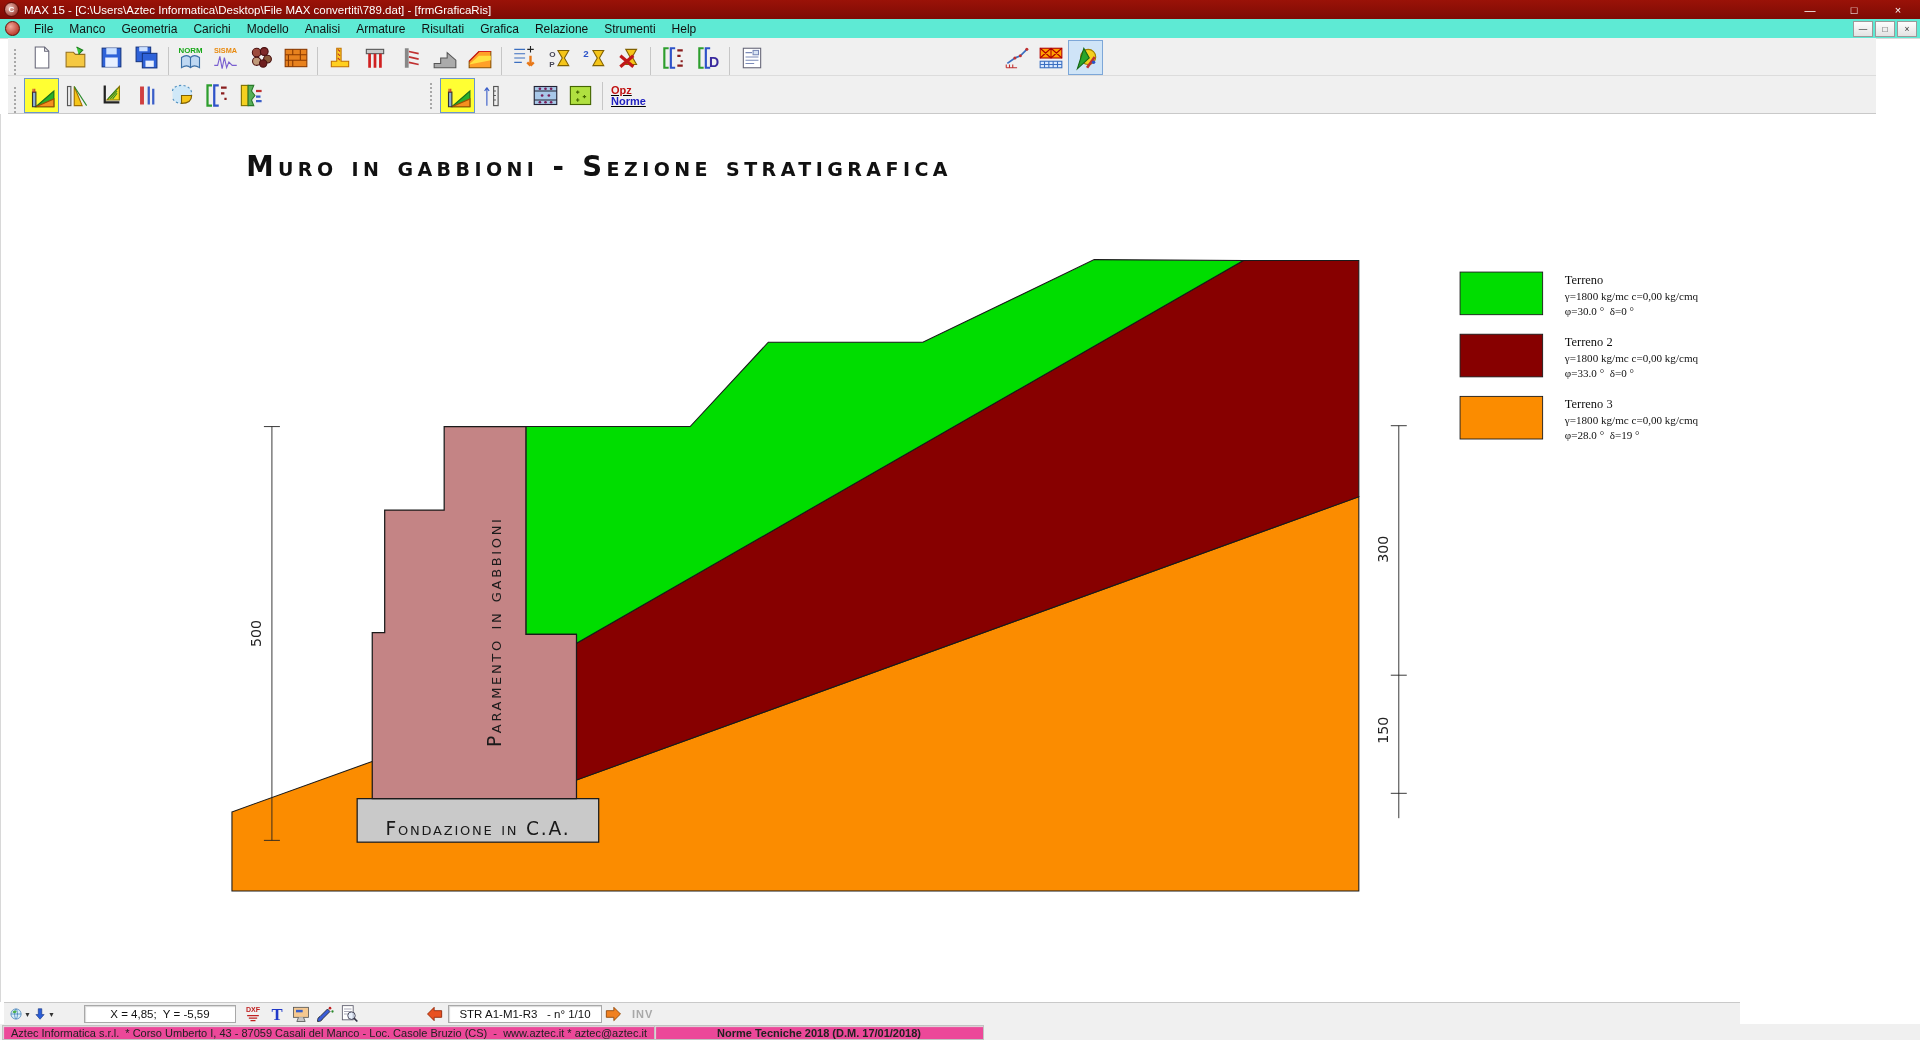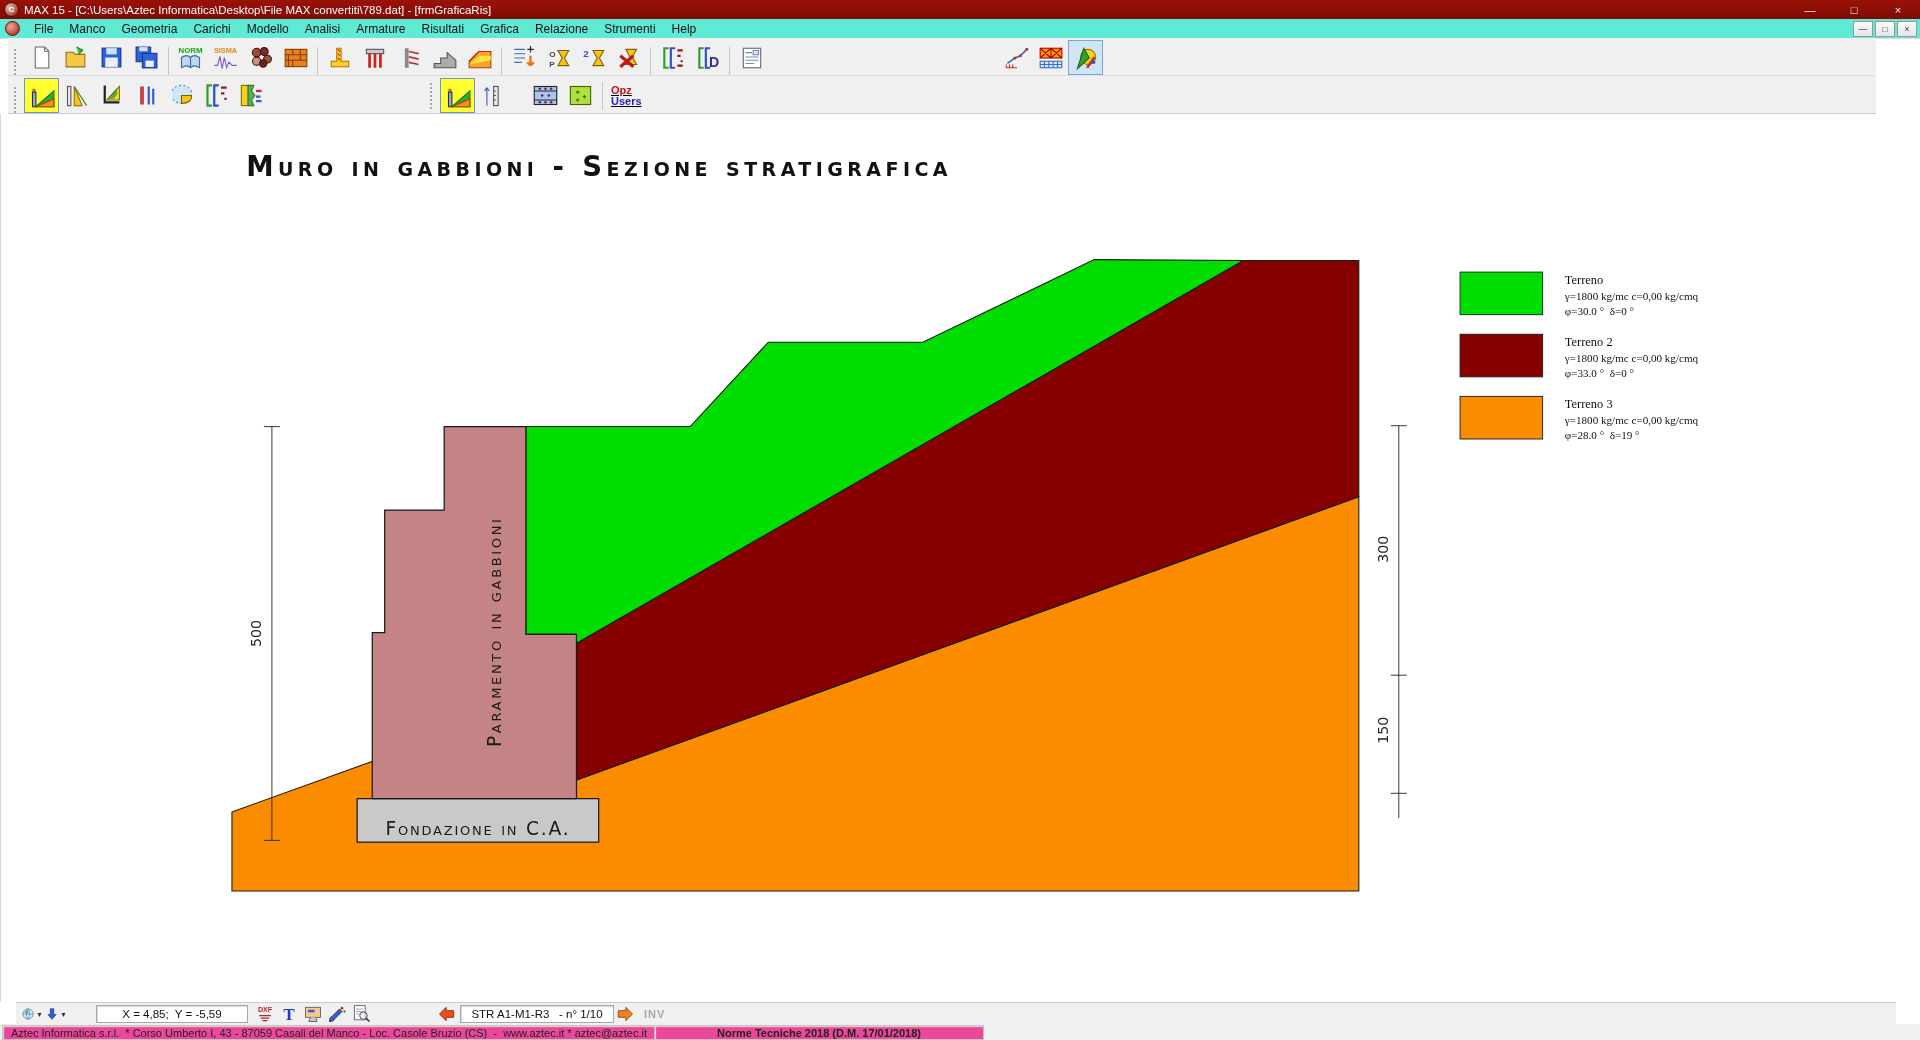--- a/index.html
+++ b/index.html
@@ -37,21 +37,21 @@
   .opz .o2{color:#2020c0;display:block;}
   
   .canvas{position:absolute;left:0;top:114px;width:1920px;height:888px;background:#fff;border-left:1px solid #d8d8d8;}
   .dtitle{font-family:"DejaVu Sans",sans-serif;font-variant:small-caps;font-weight:600;font-size:31px;
     letter-spacing:5px;fill:#111;}
   .dlabel{font-family:"DejaVu Sans",sans-serif;font-variant:small-caps;font-weight:500;fill:#1a1a1a;}
   .dim{font-family:"DejaVu Sans",sans-serif;font-size:16px;fill:#222;}
   .lgname{font-family:"Liberation Serif",serif;font-size:14px;fill:#111;}
   .lgline{font-family:"Liberation Serif",serif;font-size:12.5px;fill:#111;white-space:pre;}
   
-  .btoolbar{position:absolute;left:16px;top:1002px;width:1880px;height:22px;background:#f0f0f0;border-top:1px solid #c9c9c9;}
+  .btoolbar{position:absolute;left:4px;top:1002px;width:1736px;height:22px;background:#f0f0f0;border-top:1px solid #c9c9c9;}
   .bt{position:absolute;top:1px;height:20px;display:flex;align-items:center;}
   .sbtn{width:22px;height:20px;display:flex;align-items:center;justify-content:flex-start;border:1px solid transparent;}
   .field{background:#fff;border:1px solid #a8a8a8;box-shadow:inset 1px 1px 1px #d8d8d8;height:16px;
     font-size:11.5px;color:#111;display:flex;align-items:center;justify-content:center;white-space:pre;}
   .caret{font-size:7px;color:#333;margin-left:1px;}
   .invtxt{font-size:11px;color:#a8a8a8;font-weight:bold;letter-spacing:1px;margin-left:6px;}
   
   .statusbar{position:absolute;left:0;top:1024px;width:1920px;height:16px;background:#f0f0f0;font-size:11px;color:#222;}
   .spanel{position:absolute;top:1px;height:13px;border:1px solid #c2c2c2;box-shadow:inset 1px 1px 1px #dedede;
     display:flex;align-items:center;white-space:pre;background:#ec4899;}
@@ -348,21 +348,21 @@
       </div>
     <div class="tb">
         <svg width="27" height="27" viewBox="0 0 24 24">
           <rect x="3" y="4" width="18" height="16" fill="#b0e040" stroke="#446600"></rect>
           <path d="M8 9h3M9.5 7.5v3M14 13h3M15.5 11.5v3M8 16h3M9.5 14.5v3" stroke="#446600"></path>
         </svg>
       </div>
     <div class="sep"></div>
     <div class="opz">
       <span class="o1">Opz</span>
-      <span class="o2">Users</span>
+      <span class="o2">Norme</span>
     </div>
   </div>
 
   <div class="canvas">
     <svg width="1920" height="888" viewBox="0 112 1920 1000" xmlns="http://www.w3.org/2000/svg">
 
       <text class="dtitle" x="155" y="182">Muro in gabbioni - Sezione stratigrafica</text>
 
       <polygon points="139,898 300,840 527,862 1408,543 1408,987 139,987" stroke="#1a1a1a" stroke-width="1.2" fill="#fb8c00"></polygon>
       <polygon points="527,708 1278,277 1408,277 1408,543 527,862" stroke="#1a1a1a" stroke-width="1.2" fill="#870000"></polygon>

